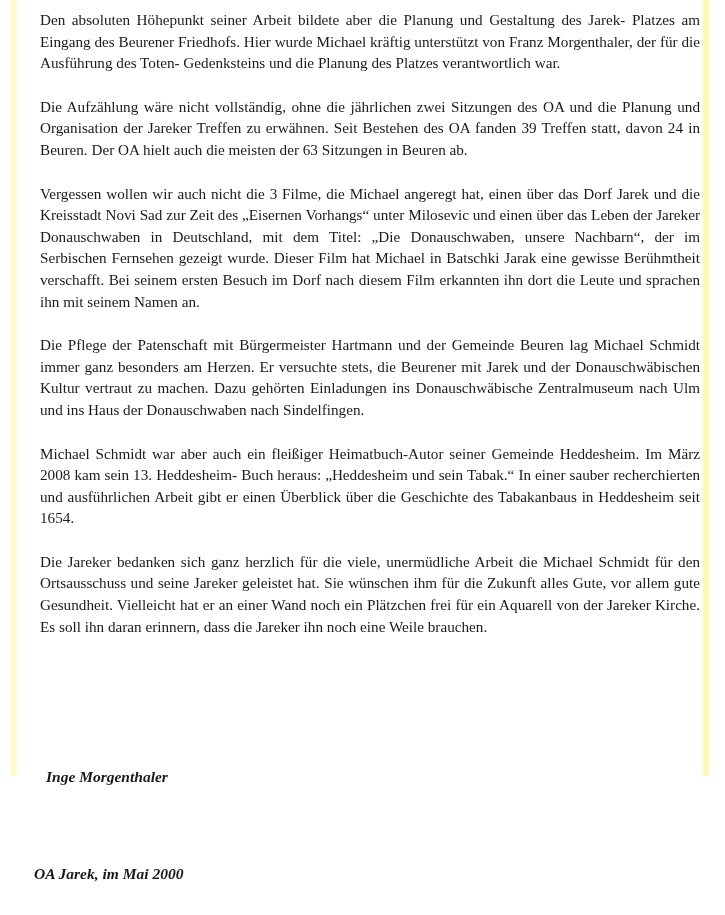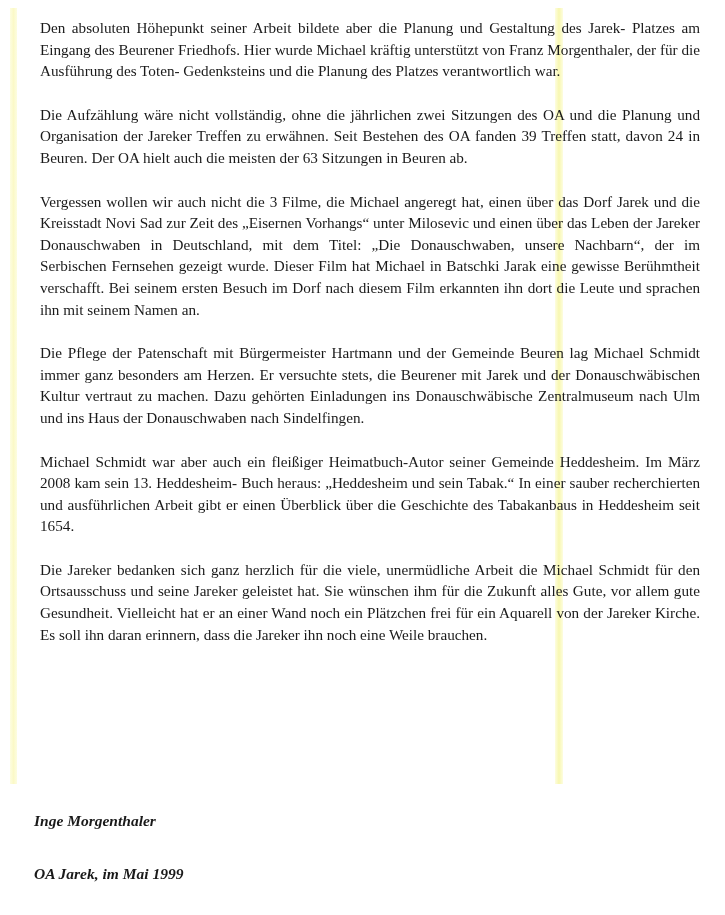--- a/index.html
+++ b/index.html
@@ -1,40 +1,40 @@
 <!DOCTYPE html>
 <html><head>
   <meta charset="utf-8">
   <style>
     html, body { margin: 0; padding: 0; background: #ffffff; }
     body { width: 725px; height: 915px; position: relative; overflow: hidden;
            font-family: "Liberation Serif", "DejaVu Serif", serif; color: #1a1a1a; }
-    .frame { position: absolute; left: 10px; top: 8px; width: 553px; height: 776px; }
+    .frame { position: absolute; left: 10px; top: 0; width: 700px; height: 776px; }
     .stripe-left { position: absolute; left: 0; top: 0; width: 7px; height: 100%;
                    background: linear-gradient(to right, #fdfde0, #fbf9c8, #fdfde0); }
     .stripe-right { position: absolute; right: 0; top: 0; width: 8px; height: 100%;
                     background: linear-gradient(to right, #fdfde0, #f8f7b0, #fdfde0); }
     .content { position: absolute; left: 30px; top: 9px; width: 660px; }
     .para { margin: 0 0 22px 0; font-size: 15.2px; line-height: 21.6px; text-align: justify;
             text-align-last: left; }
     .sig { position: absolute; left: 34px; font-weight: bold; font-style: italic;
            font-size: 15.5px; font-family: "Liberation Serif", "DejaVu Serif", serif; }
-    .sig-name { top: 812px; }
+    .sig-name { top: 768px; margin-left: 12px; }
     .sig-place { top: 865px; }
   </style>
 </head>
 <body>
 
 <div class="frame">
   <div class="stripe-left"></div>
   <div class="stripe-right"></div>
   <div class="content">
     <p class="para">Den absoluten Höhepunkt seiner Arbeit bildete aber die Planung und Gestaltung des Jarek- Platzes am Eingang des Beurener Friedhofs. Hier wurde Michael kräftig unterstützt von Franz Morgenthaler, der für die Ausführung des Toten- Gedenksteins und die Planung des Platzes verantwortlich war.</p>
     <p class="para">Die Aufzählung wäre nicht vollständig, ohne die jährlichen zwei Sitzungen des OA und die Planung und Organisation der Jareker Treffen zu erwähnen. Seit  Bestehen des OA fanden 39 Treffen statt, davon 24 in Beuren. Der OA hielt auch die meisten der 63 Sitzungen in Beuren ab.</p>
     <p class="para">Vergessen wollen wir auch nicht die 3 Filme, die Michael angeregt hat, einen über das Dorf Jarek  und die Kreisstadt Novi Sad zur Zeit des „Eisernen Vorhangs“ unter Milosevic und einen über das Leben der Jareker Donauschwaben in Deutschland, mit dem Titel: „Die Donauschwaben, unsere Nachbarn“, der im Serbischen Fernsehen gezeigt wurde. Dieser Film hat Michael in Batschki Jarak eine gewisse Berühmtheit verschafft. Bei seinem ersten Besuch im Dorf  nach diesem Film erkannten ihn dort die Leute und sprachen ihn mit seinem Namen an.</p>
     <p class="para">Die Pflege der Patenschaft mit Bürgermeister Hartmann und der Gemeinde Beuren lag Michael Schmidt immer ganz  besonders am Herzen. Er versuchte stets,  die Beurener mit Jarek und der Donauschwäbischen Kultur vertraut zu machen. Dazu gehörten Einladungen ins Donauschwäbische Zentralmuseum nach Ulm und ins Haus der Donauschwaben nach Sindelfingen.</p>
     <p class="para">Michael Schmidt war aber auch ein fleißiger  Heimatbuch-Autor seiner Gemeinde Heddesheim. Im März 2008 kam sein 13. Heddesheim- Buch heraus: „Heddesheim und sein Tabak.“ In einer sauber recherchierten und ausführlichen Arbeit gibt er einen Überblick über die Geschichte des Tabakanbaus in Heddesheim seit  1654.</p>
     <p class="para">Die  Jareker bedanken sich ganz herzlich für die viele, unermüdliche Arbeit die Michael Schmidt für den Ortsausschuss und seine Jareker geleistet hat. Sie wünschen ihm für die Zukunft alles Gute, vor allem gute Gesundheit. Vielleicht hat er  an einer Wand noch ein Plätzchen frei für ein Aquarell von der Jareker Kirche. Es soll ihn daran erinnern, dass die Jareker ihn noch eine Weile brauchen.</p>
   </div>
 </div>
 
 <div class="sig sig-name">Inge Morgenthaler</div>
-<div class="sig sig-place">OA Jarek, im Mai 1999</div>
+<div class="sig sig-place">OA Jarek, im Mai 2000</div>
 
 </body></html>

